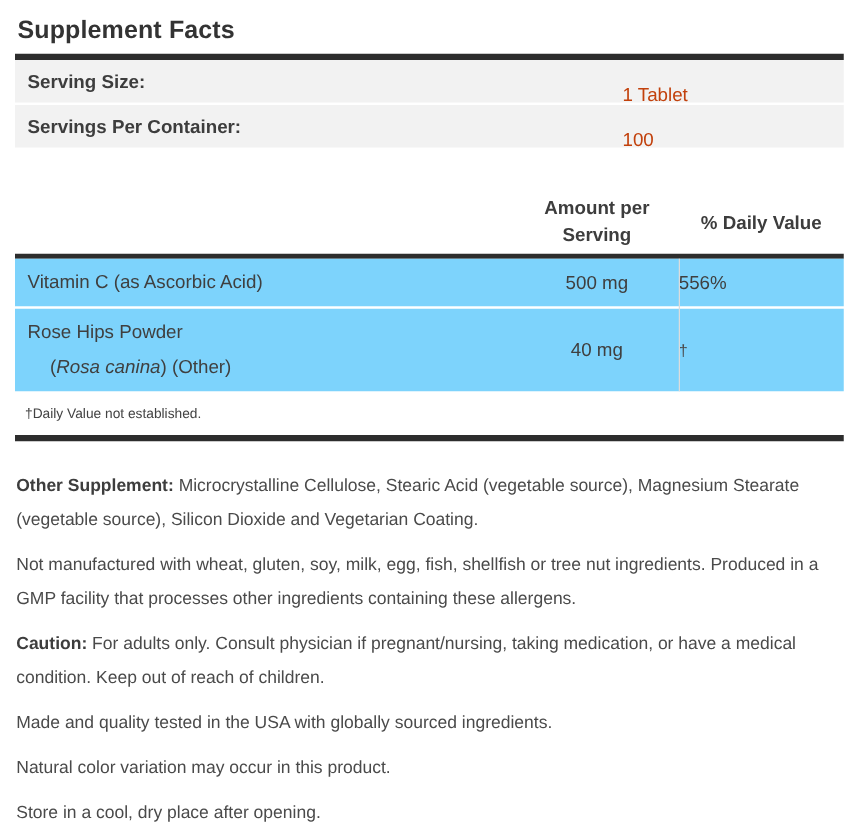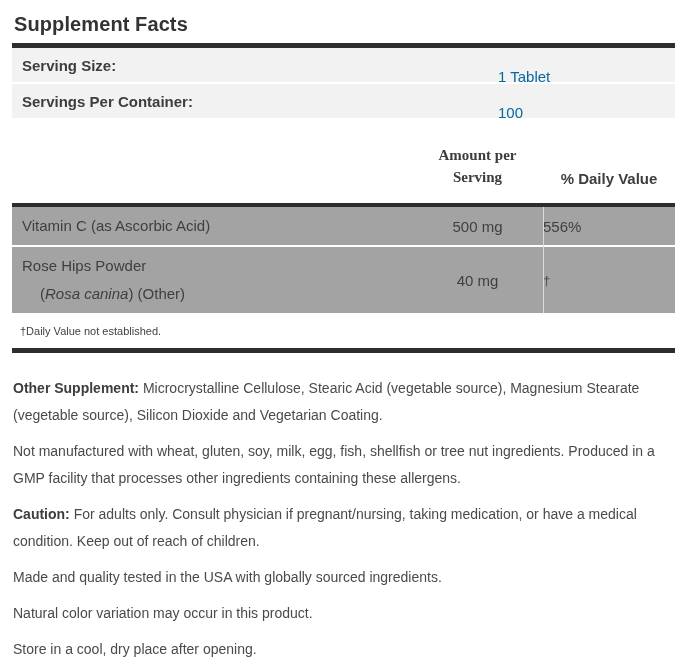--- a/index.html
+++ b/index.html
@@ -41,49 +41,49 @@
     font-size: 15px;
   }
   .serving-row + .serving-row { margin-top: 2px; }
   .serving-label {
     width: 486px;
     padding-left: 10px;
     box-sizing: border-box;
     font-weight: 700;
     color: #3d3d3d;
   }
-  .serving-value { color: #0369a1; margin-top: 23px; }
+  .serving-value { color: #c2410c; margin-top: 23px; }
 
   
   .header-row {
     height: 85px;
     display: flex;
     align-items: flex-end;
     color: #3d3d3d;
     font-weight: 700;
     font-size: 15px;
   }
   .hcol-name   { width: 400px; }
-  .hcol-amount { width: 131px; text-align: center; line-height: 22px; padding-bottom: 15px; font-family: Liberation Serif, serif; }
+  .hcol-amount { width: 131px; text-align: center; line-height: 22px; padding-bottom: 3px; }
   .hcol-daily  { width: 132px; text-align: center; padding-bottom: 16px; }
 
   
   .rows-block { position: relative; }
   .v-divider {
     position: absolute;
     left: 531px;
     top: 0;
     bottom: 0;
     width: 1px;
     background: #dcdcdc;
   }
   .n-row {
     display: flex;
     align-items: center;
-    background: #a3a3a3;
+    background: #7dd3fc;
     font-size: 15px;
     color: #3f3f3f;
   }
   .n-row + .n-row { margin-top: 2px; }
   .n-row.r1 { height: 38px; }
   .n-row.r2 { height: 66px; }
   .c-name {
     width: 400px;
     padding-left: 10px;
     box-sizing: border-box;

